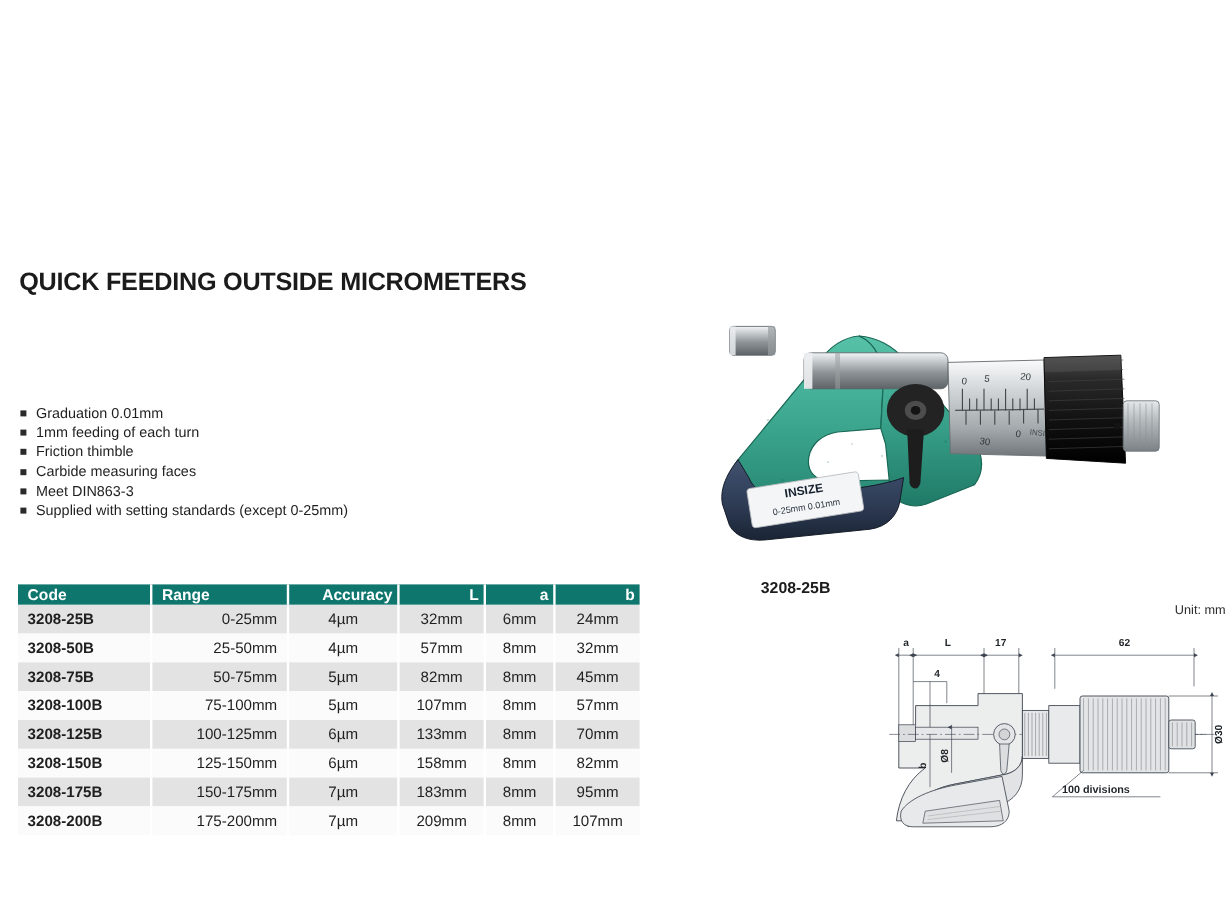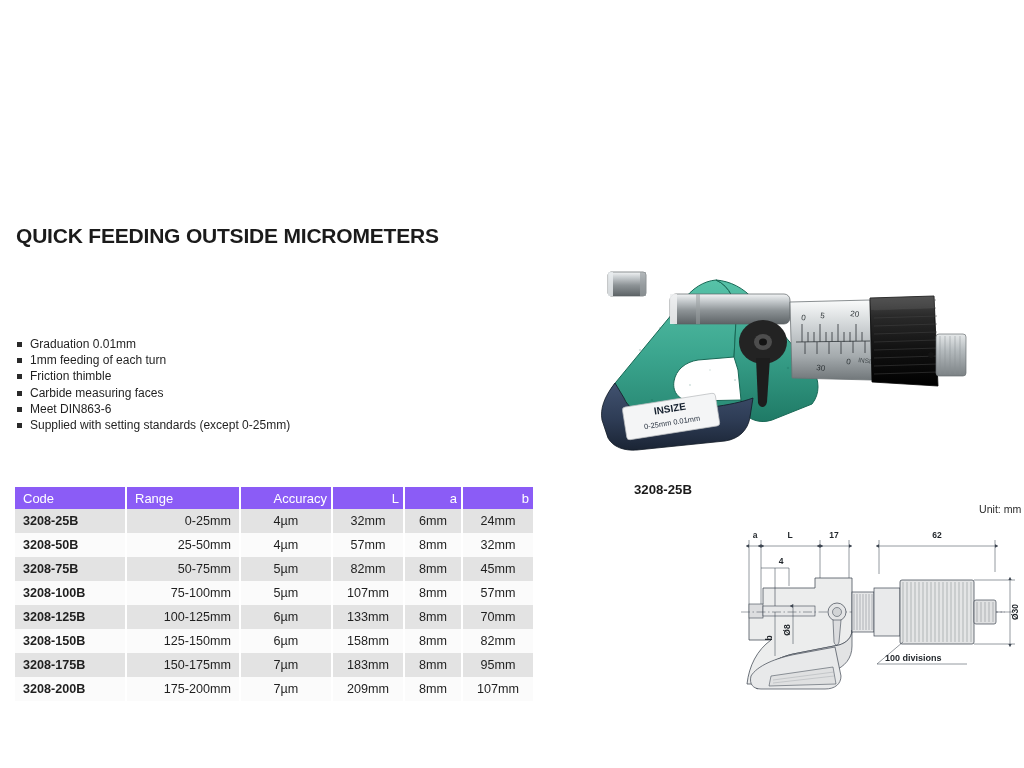--- a/index.html
+++ b/index.html
@@ -57,25 +57,25 @@
 
   
   #spec-table {
     position: absolute;
     left: 15px;
     top: 487px;
     border-collapse: collapse;
     font-size: 12.6px;
   }
   #spec-table th {
-    background: #8b5cf6;
+    background: #0f766e;
     color: #ffffff;
-    font-weight: normal;
+    font-weight: bold;
     font-size: 13px;
-    height: 22px;
+    height: 17px;
     padding: 0 8px;
     border-right: 2px solid #ffffff;
     text-align: left;
     white-space: nowrap;
   }
   #spec-table th.ctr { text-align: right; padding: 0 4px; }
   #spec-table th:last-child { border-right: none; }
 
   #spec-table td {
     height: 22px;
@@ -157,21 +157,21 @@
   <div class="feature-item">
     <span class="feature-bullet"></span>
     <span class="feature-text">Friction thimble</span>
   </div>
   <div class="feature-item">
     <span class="feature-bullet"></span>
     <span class="feature-text">Carbide measuring faces</span>
   </div>
   <div class="feature-item">
     <span class="feature-bullet"></span>
-    <span class="feature-text">Meet DIN863-6</span>
+    <span class="feature-text">Meet DIN863-3</span>
   </div>
   <div class="feature-item">
     <span class="feature-bullet"></span>
     <span class="feature-text">Supplied with setting standards (except 0-25mm)</span>
   </div>
 </div>
 
 <table id="spec-table">
   <thead>
     <tr>

